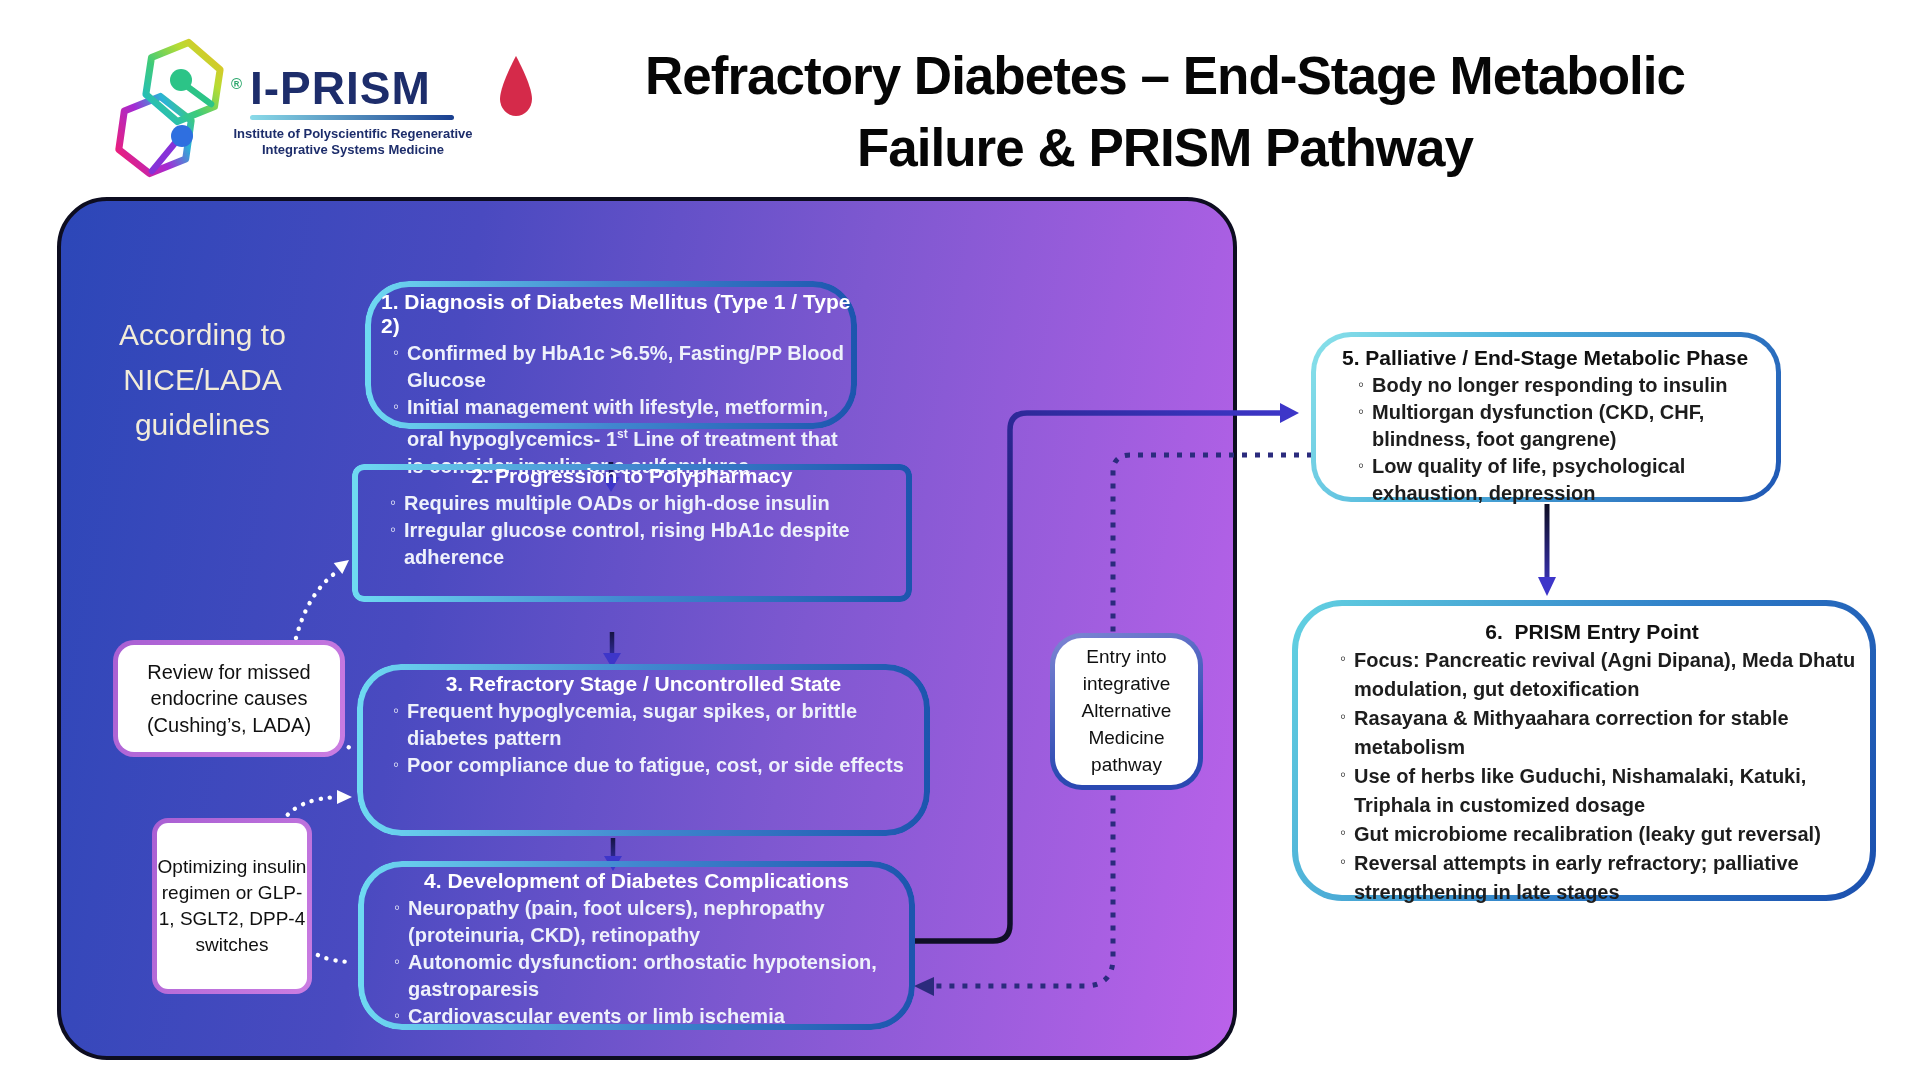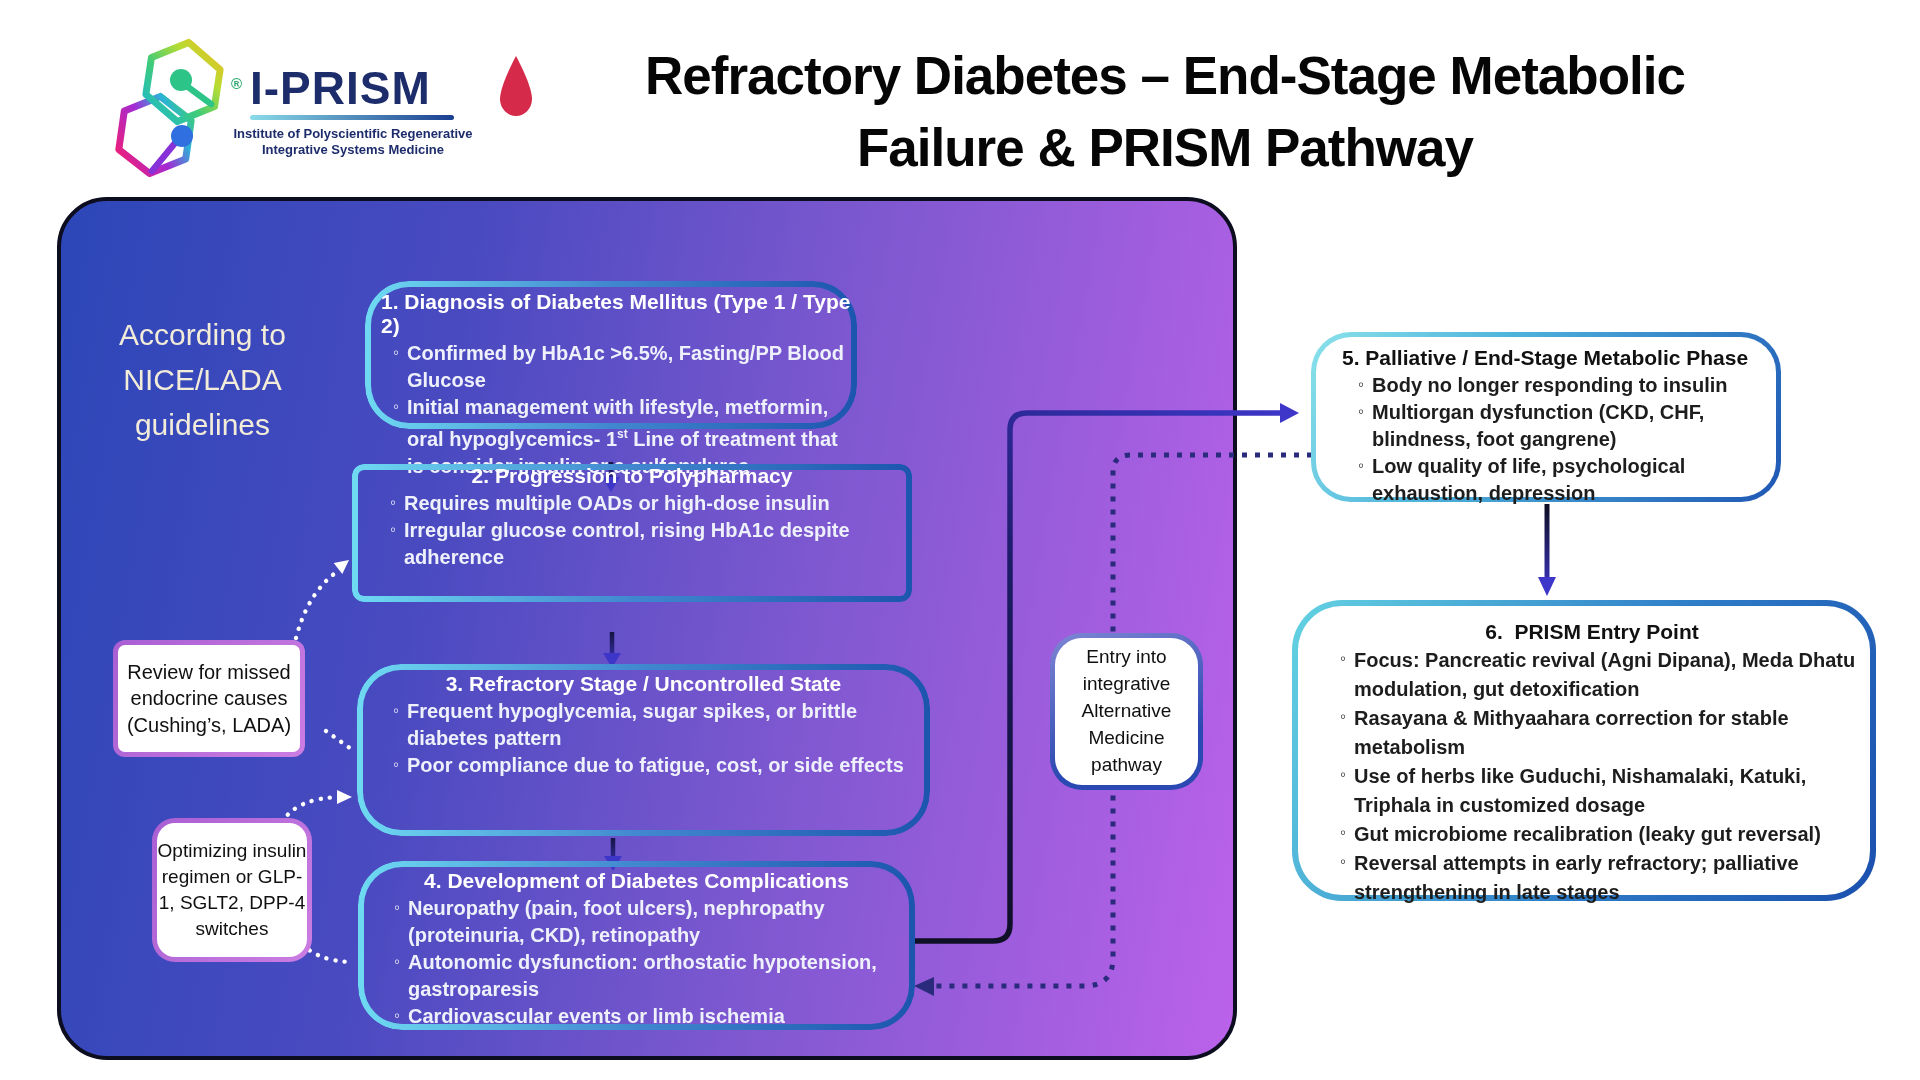--- a/index.html
+++ b/index.html
@@ -52,23 +52,23 @@
   .box2{left:352px;top:464px;width:560px;height:138px;border-radius:12px;box-sizing:border-box;}
   .box2 .row{padding-left:30px;}
   .box3{left:357px;top:664px;width:573px;height:172px;border-radius:44px;padding-top:8px;box-sizing:border-box;}
   .box3 .row{padding-left:28px;}
   .box4{left:358px;top:861px;width:557px;height:169px;border-radius:44px;padding-top:8px;box-sizing:border-box;}
   .box4 .row{padding-left:28px;}
 
   
   .wbox{position:absolute;z-index:3;box-sizing:border-box;border:5px solid transparent;color:#101010;}
   .note{display:flex;align-items:center;justify-content:center;text-align:center;}
-  .review{left:113px;top:640px;width:192px;height:117px;border-radius:12px;font-size:20px;line-height:1.32;
+  .review{left:113px;top:640px;width:232px;height:117px;border-radius:21px;font-size:20px;line-height:1.32;
     background:linear-gradient(#fff,#fff) padding-box,linear-gradient(120deg,#a95fd3,#cb7de2) border-box;}
-  .optimizing{left:152px;top:818px;width:160px;height:144px;border-radius:23px;font-size:19px;line-height:1.38;
+  .optimizing{left:152px;top:818px;width:160px;height:176px;border-radius:16px;font-size:19px;line-height:1.38;
     background:linear-gradient(#fff,#fff) padding-box,linear-gradient(120deg,#a95fd3,#cb7de2) border-box;}
   .entry{left:1050px;top:633px;width:153px;height:157px;border-radius:32px;font-size:19px;line-height:1.42;
     background:linear-gradient(#fff,#fff) padding-box,linear-gradient(160deg,#7f86d4 0%,#2b49b2 70%) border-box;}
 
   .box5{left:1311px;top:332px;width:470px;height:170px;border-radius:40px;padding:9px 14px 0 26px;
     font-size:20px;color:#1d1d1d;
     background:linear-gradient(#fff,#fff) padding-box,linear-gradient(120deg,#8ae2ea 0%,#4fb4dc 35%,#1e56b4 100%) border-box;}
   .box6{left:1292px;top:600px;width:584px;height:301px;border-radius:50px;padding:14px 10px 0 26px;
     border-width:6px;font-size:20px;color:#1d1d1d;
     background:linear-gradient(#fff,#fff) padding-box,linear-gradient(115deg,#63d2e2 0%,#2f7ec8 55%,#1b4fae 100%) border-box;}

